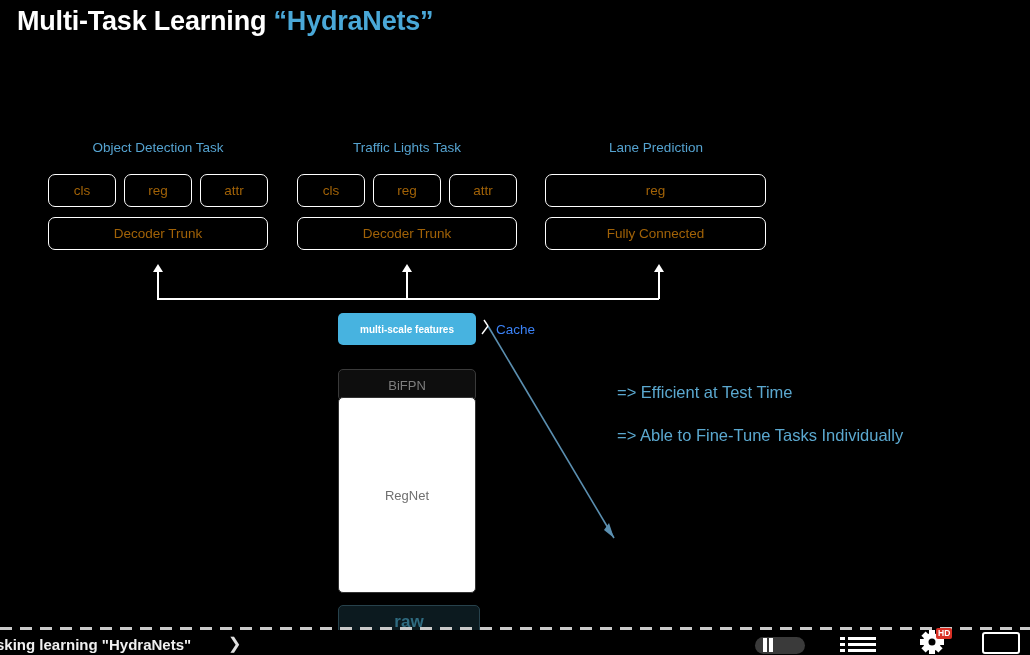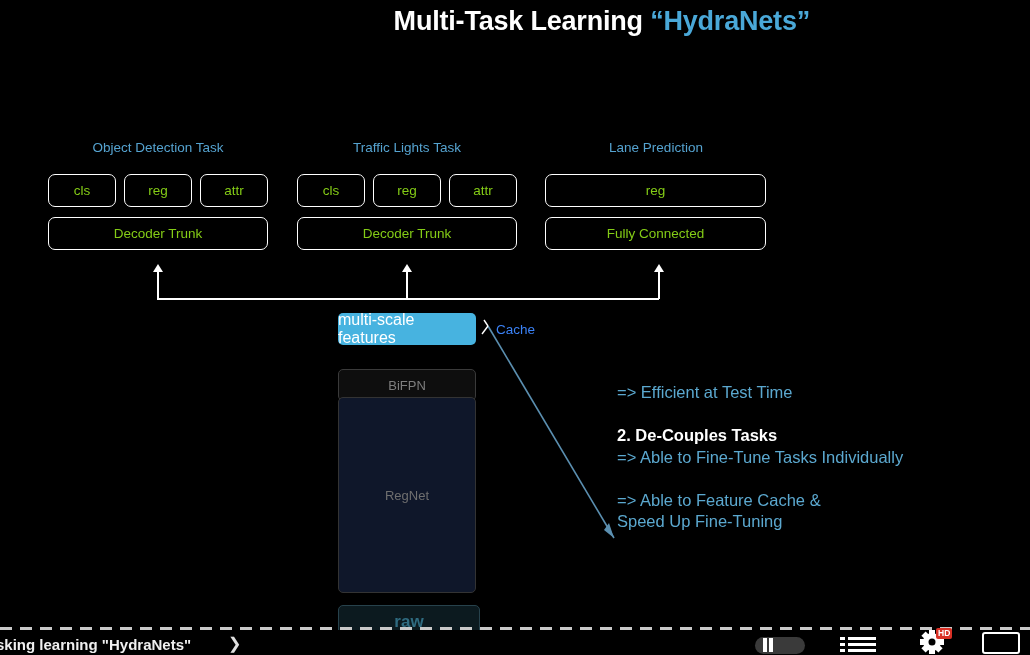--- a/index.html
+++ b/index.html
@@ -15,75 +15,77 @@
     font-family: "Liberation Sans", sans-serif;
     color: #ffffff;
   }
 
   
   #title {
     position: absolute;
     left: 0;
     top: 6px;
     width: 810px;
-    text-align: right;
+    text-align: left;
     font-size: 27px;
     font-weight: bold;
     letter-spacing: -0.2px;
     white-space: nowrap;
+    padding-left: 17px;
   }
   #title .white { color: #ffffff; }
   #title .blue { color: #4aa8d8; }
 
   
   .col-header {
     position: absolute;
     font-size: 13.5px;
     color: #55a3d0;
     text-align: center;
     white-space: nowrap;
   }
 
   
   .nbox {
     position: absolute;
     border: 1.5px solid #ffffff;
     border-radius: 7px;
     background: #000000;
-    color: #84cc16;
+    color: #a16207;
     font-size: 13.5px;
     display: flex;
     align-items: center;
     justify-content: center;
     box-sizing: border-box;
   }
 
   
   .sbox {
     position: absolute;
     border-radius: 5px;
     display: flex;
     align-items: center;
     justify-content: center;
     box-sizing: border-box;
     font-size: 12px;
   }
   #box-multiscale {
     background: #47b3e0;
     color: #ffffff;
-    font-size: 16px;
+    font-size: 10px;
+    font-weight: bold;
   }
   #box-bifpn {
     background: #0e0e0e;
     border: 1px solid #3a3a3a;
     color: #7e7e7e;
     font-size: 13px;
   }
   #box-regnet {
-    background: #0f172a;
+    background: #ffffff;
     border: 1px solid #333333;
     color: #6f6f6f;
     font-size: 13px;
   }
   #box-raw {
     background: #0c1a1f;
     border: 1px solid #27424c;
     color: #2f6b80;
     font-size: 17px;
     font-weight: bold;
@@ -302,26 +304,23 @@
   <line x1="8" y1="8" x2="2" y2="16" stroke="#ffffff" stroke-width="1.4"></line>
   <line x1="8" y1="8" x2="4" y2="2" stroke="#ffffff" stroke-width="1.4"></line>
 </svg>
 <div id="cache-label" style="left:496px; top:322px;">Cache</div>
 
 <div id="bullets">
   <div class="bullet">
     <div class="sub">=&gt; Efficient at Test Time</div>
   </div>
   <div class="bullet">
-    <div class="head">2. De-Couples Tasks</div>
     <div class="sub">=&gt; Able to Fine-Tune Tasks Individually</div>
   </div>
   <div class="bullet">
-    <div class="sub" style="white-space:pre-line;">=&gt; Able to Feature Cache &amp;
-Speed Up Fine-Tuning</div>
   </div>
 </div>
 
 <div id="dashline"></div>
 <div id="bottombar"></div>
 
 <div id="caption-text">sking learning "HydraNets"</div>
 <div id="caption-chevron">❯</div>
 
 <div id="pause-btn"></div>

